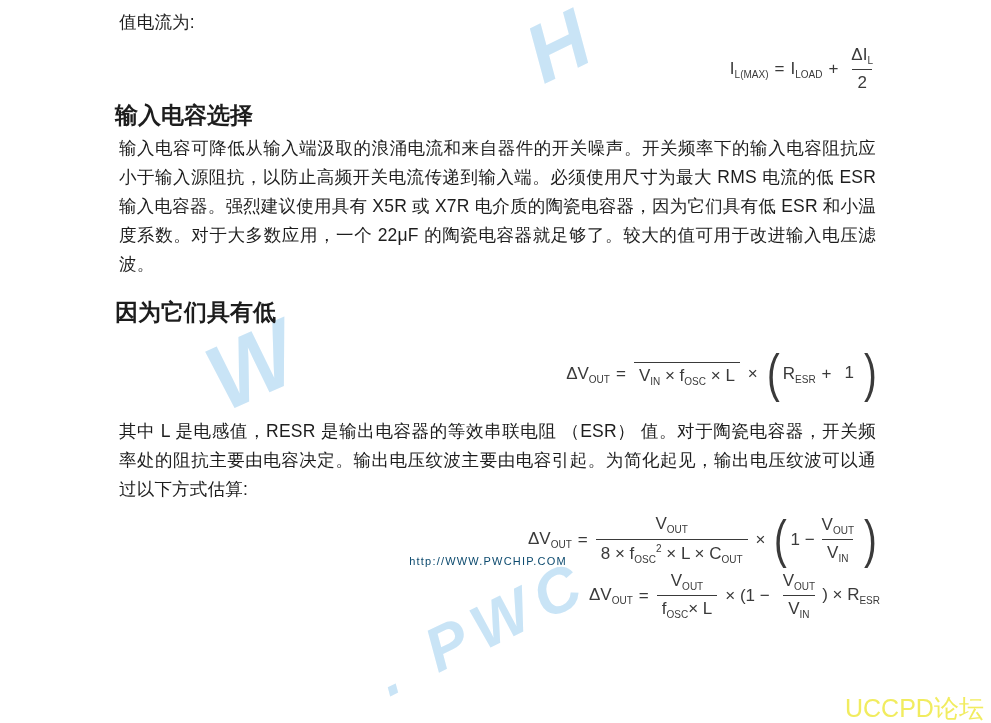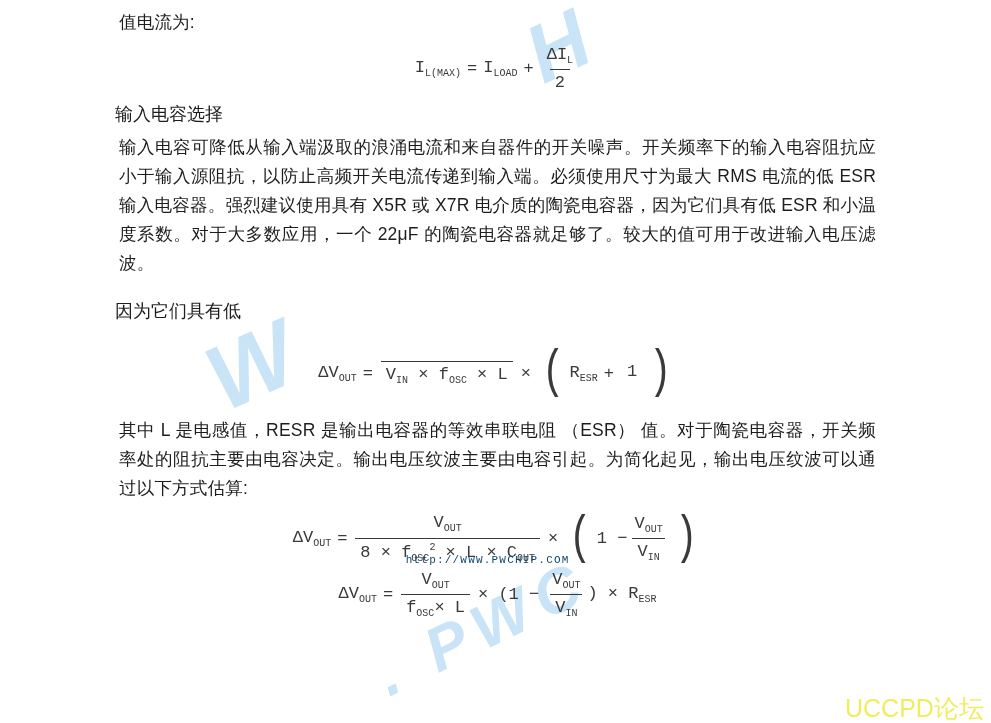--- a/index.html
+++ b/index.html
@@ -18,34 +18,33 @@
     z-index: 2;
   }
   .body-text {
     font-size: 17.5px;
     line-height: 29px;
     text-align: justify;
     margin: 4px;
     letter-spacing: 0.2px;
   }
   .heading {
-    font-size: 18px;
-    font-weight: normal;
+    font-size: 23px;
+    font-weight: bold;
     line-height: 29px;
     margin: 0;
   }
   .single-line { text-align: left; }
 
   
   .formula-row {
     display: flex;
-    justify-content: center;
+    justify-content: flex-end;
     color: #3a3a3a;
     position: relative;
-    font-family: Liberation Mono, monospace;
   }
   .formula {
     display: inline-flex;
     align-items: center;
     white-space: nowrap;
     font-size: 17px;
     font-weight: 500;
   }
   .formula sub { font-size: 10px; letter-spacing: 0; vertical-align: sub; }
   .formula sup { font-size: 10px; vertical-align: super; }

